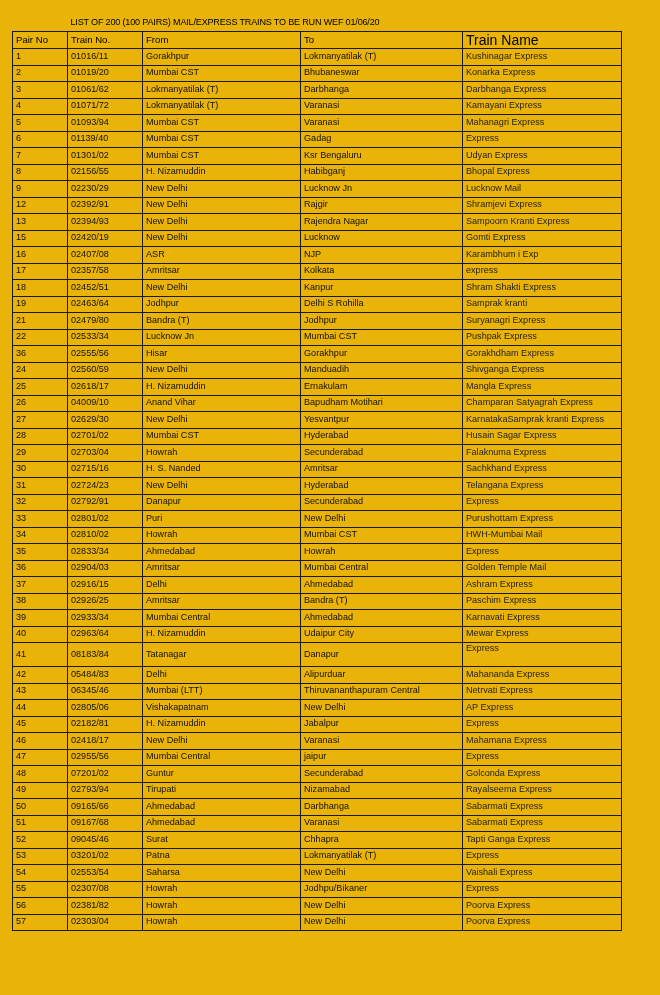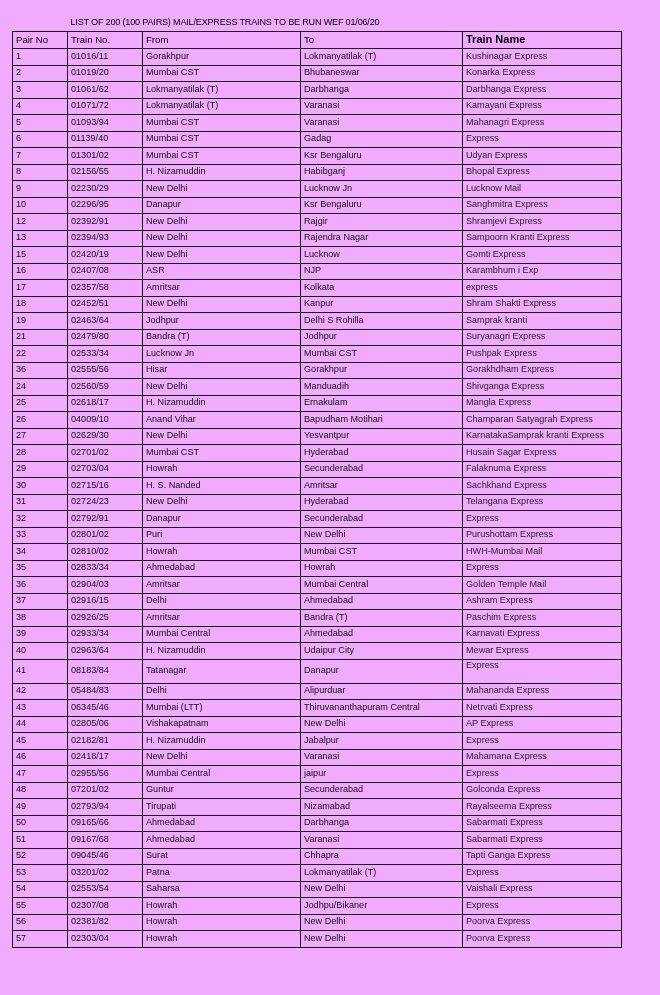--- a/index.html
+++ b/index.html
@@ -11,21 +11,21 @@
     width: 660px;
     height: 995px;
     font-family: "Liberation Sans", sans-serif;
     color: #111111;
     overflow: hidden;
   }
   .page {
     position: relative;
     width: 660px;
     height: 995px;
-    background: #f0abfc;
+    background: #eab308;
   }
   table.train-table {
     position: absolute;
     left: 12px;
     top: 14px;
     width: 609px;
     border-collapse: collapse;
     table-layout: fixed;
   }
   table.train-table td, table.train-table th {
@@ -61,22 +61,22 @@
     padding-bottom: 1px;
   }
   
   tr.head-row td {
     font-weight: normal;
     font-size: 9.6px;
     height: 16px;
     color: #000000;
   }
   tr.head-row td.col-name {
-    font-weight: bold;
-    font-size: 11px;
+    font-weight: normal;
+    font-size: 14px;
   }
   
   col.c-pair   { width: 55px; }
   col.c-train  { width: 75px; }
   col.c-from   { width: 158px; }
   col.c-to     { width: 162px; }
   col.c-name   { width: 159px; }
 
   td.cell-pair {
     text-align: center;
@@ -183,27 +183,20 @@
           <td class="cell-name">Bhopal Express</td>
         </tr>
         <tr>
           <td class="cell-pair">9</td>
           <td class="cell-train">02230/29</td>
           <td class="cell-from">New Delhi</td>
           <td class="cell-to">Lucknow Jn</td>
           <td class="cell-name">Lucknow Mail</td>
         </tr>
         <tr>
-          <td class="cell-pair">10</td>
-          <td class="cell-train">02296/95</td>
-          <td class="cell-from">Danapur</td>
-          <td class="cell-to">Ksr  Bengaluru</td>
-          <td class="cell-name">Sanghmitra Express</td>
-        </tr>
-        <tr>
           <td class="cell-pair">12</td>
           <td class="cell-train">02392/91</td>
           <td class="cell-from">New Delhi</td>
           <td class="cell-to">Rajgir</td>
           <td class="cell-name">Shramjevi Express</td>
         </tr>
         <tr>
           <td class="cell-pair">13</td>
           <td class="cell-train">02394/93</td>
           <td class="cell-from">New Delhi</td>

